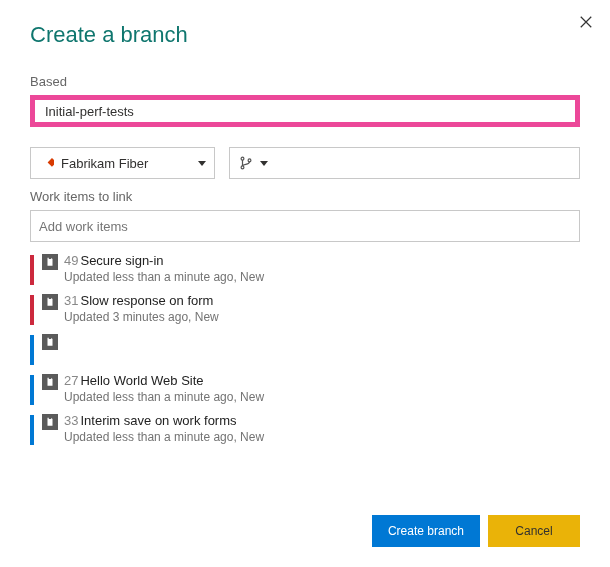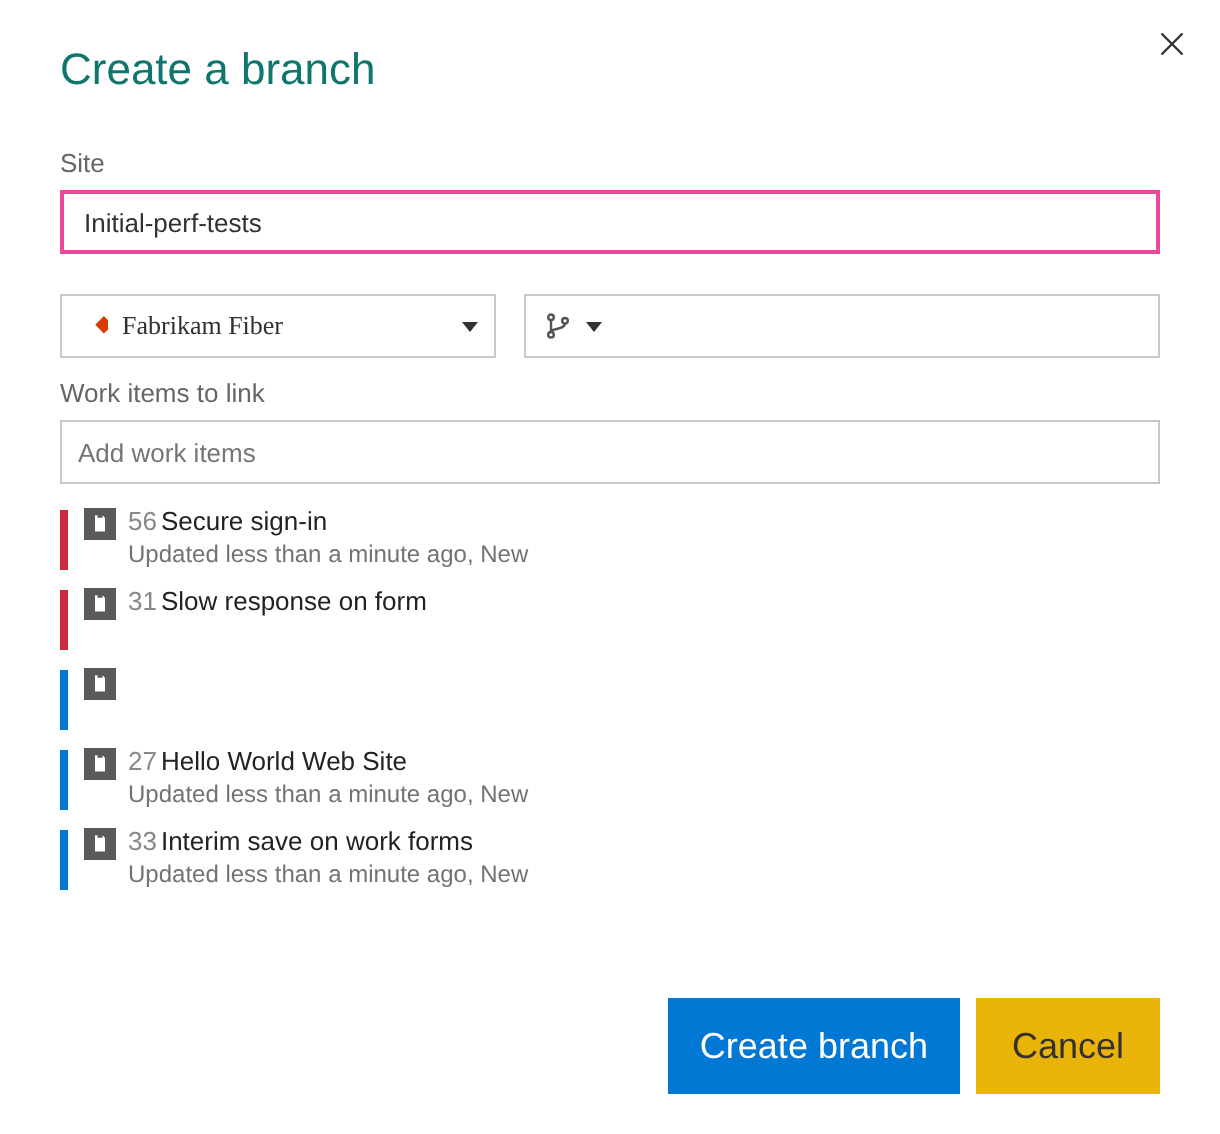--- a/index.html
+++ b/index.html
@@ -35,21 +35,21 @@
     margin-bottom: 26px;
   }
   .field-label {
     font-size: 13px;
     color: #666;
     margin-bottom: 6px;
   }
   .text-input {
     width: 100%;
     height: 32px;
-    border: 2px solid #ec4899;
+    border: 5px solid #ec4899;
     padding: 0 10px;
     font-size: 13px;
     font-family: inherit;
     color: #323130;
     outline: none;
   }
   .row-name { margin-bottom: 20px; }
   .row-based { margin-bottom: 10px; }
   .based-row {
     display: flex;
@@ -58,21 +58,21 @@
   .dropdown {
     height: 32px;
     border: 1px solid #c8c8c8;
     display: flex;
     align-items: center;
     padding: 0 8px;
     cursor: pointer;
     background: #fff;
     position: relative;
   }
-  .dropdown.repo { width: 218px; font-family: Liberation Serif, serif; }
+  .dropdown.repo { width: 185px; }
   .dropdown.branch { flex: 1; }
   .dd-icon {
     width: 16px; height: 16px; margin-right: 6px;
     display: flex; align-items: center; justify-content: center;
   }
   .dd-text { flex: 1; font-size: 13px; color: #323130; }
   .dd-caret {
     width: 0; height: 0;
     border-left: 4px solid transparent;
     border-right: 4px solid transparent;
@@ -120,24 +120,24 @@
   .wi-title { color: #222; }
   .wi-meta { font-size: 12px; color: #737373; line-height: 16px; }
   .footer {
     position: absolute;
     bottom: 20px;
     right: 30px;
     display: flex;
     gap: 8px;
   }
   .btn {
-    height: 48px;
+    height: 32px;
     min-width: 92px;
     padding: 0 16px;
-    font-size: 18px;
+    font-size: 12px;
     font-family: inherit;
     border: none;
     cursor: pointer;
   }
   .btn.primary {
     background: #0078d4;
     color: #fff;
   }
   .btn.secondary {
     background: #eab308;
@@ -151,21 +151,21 @@
 
   <div class="close-btn">
     <svg viewBox="0 0 16 16">
         <path d="M2 2 L14 14 M14 2 L2 14" stroke="#333" stroke-width="1.4" fill="none"></path>
       </svg>
   </div>
 
   <h1 class="title">Create a branch</h1>
 
   <div class="row-name">
-    <div class="field-label">Site</div>
+    <div class="field-label">Based</div>
     <input class="text-input" type="text" value="Initial-perf-tests" style="">
   </div>
 
   <div class="row-based">
     <div class="based-row">
       <div class="dropdown repo">
         <span class="dd-icon">
           <svg viewBox="0 0 16 16" width="14" height="14">
               <rect x="8" y="0" width="7" height="7" fill="#d83b01" transform="rotate(45 8 8)"></rect>
             </svg>
@@ -192,33 +192,34 @@
 
   <div class="work-list">
       <div class="work-item">
         <div class="wi-bar red"></div>
         <div class="wi-icon">
           <svg viewBox="0 0 16 16">
             <path d="M6 1h4l2 2v11H4V1h2zm0 0v2h4V1" fill="#fff"></path>
           </svg>
         </div>
         <div class="wi-body">
-          <div class="wi-title-line"><span class="wi-id">56</span><span class="wi-title">Secure sign-in</span></div>
+          <div class="wi-title-line"><span class="wi-id">49</span><span class="wi-title">Secure sign-in</span></div>
           <div class="wi-meta">Updated less than a minute ago, New</div>
         </div>
       </div>
       <div class="work-item">
         <div class="wi-bar red"></div>
         <div class="wi-icon">
           <svg viewBox="0 0 16 16">
             <path d="M6 1h4l2 2v11H4V1h2zm0 0v2h4V1" fill="#fff"></path>
           </svg>
         </div>
         <div class="wi-body">
           <div class="wi-title-line"><span class="wi-id">31</span><span class="wi-title">Slow response on form</span></div>
+          <div class="wi-meta">Updated 3 minutes ago, New</div>
         </div>
       </div>
       <div class="work-item">
         <div class="wi-bar blue"></div>
         <div class="wi-icon">
           <svg viewBox="0 0 16 16">
             <path d="M6 1h4l2 2v11H4V1h2zm0 0v2h4V1" fill="#fff"></path>
           </svg>
         </div>
       </div>

